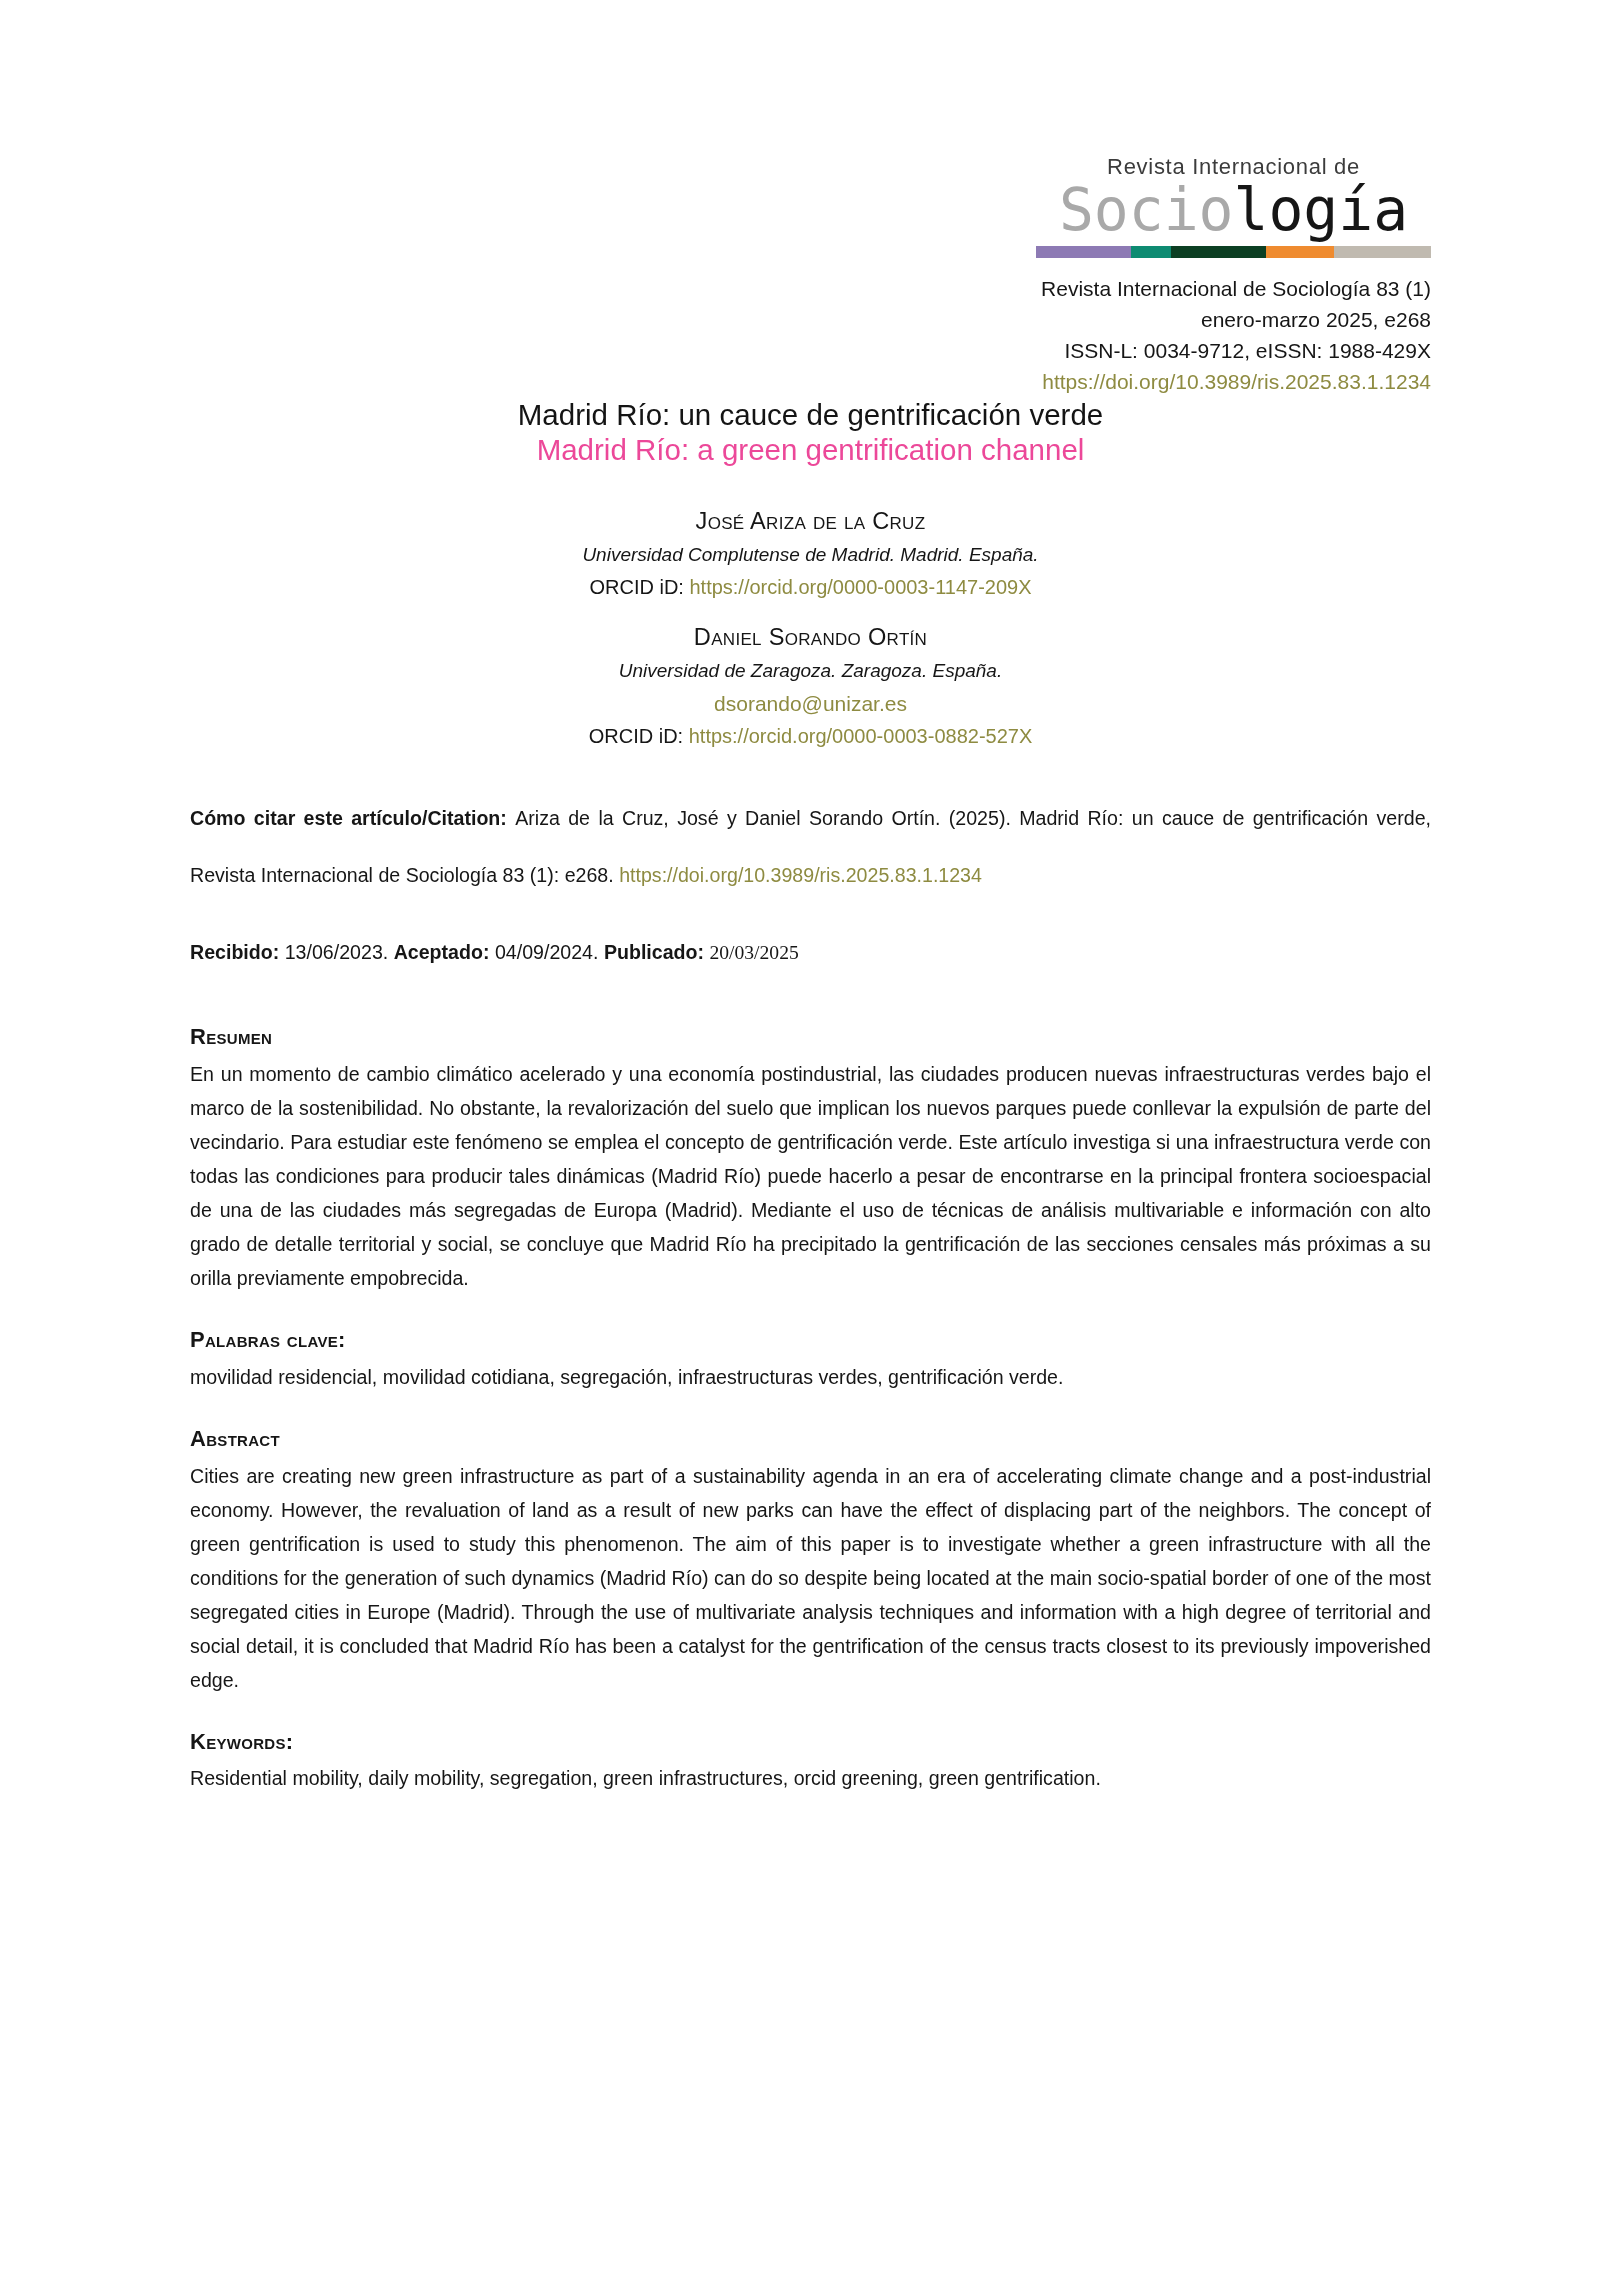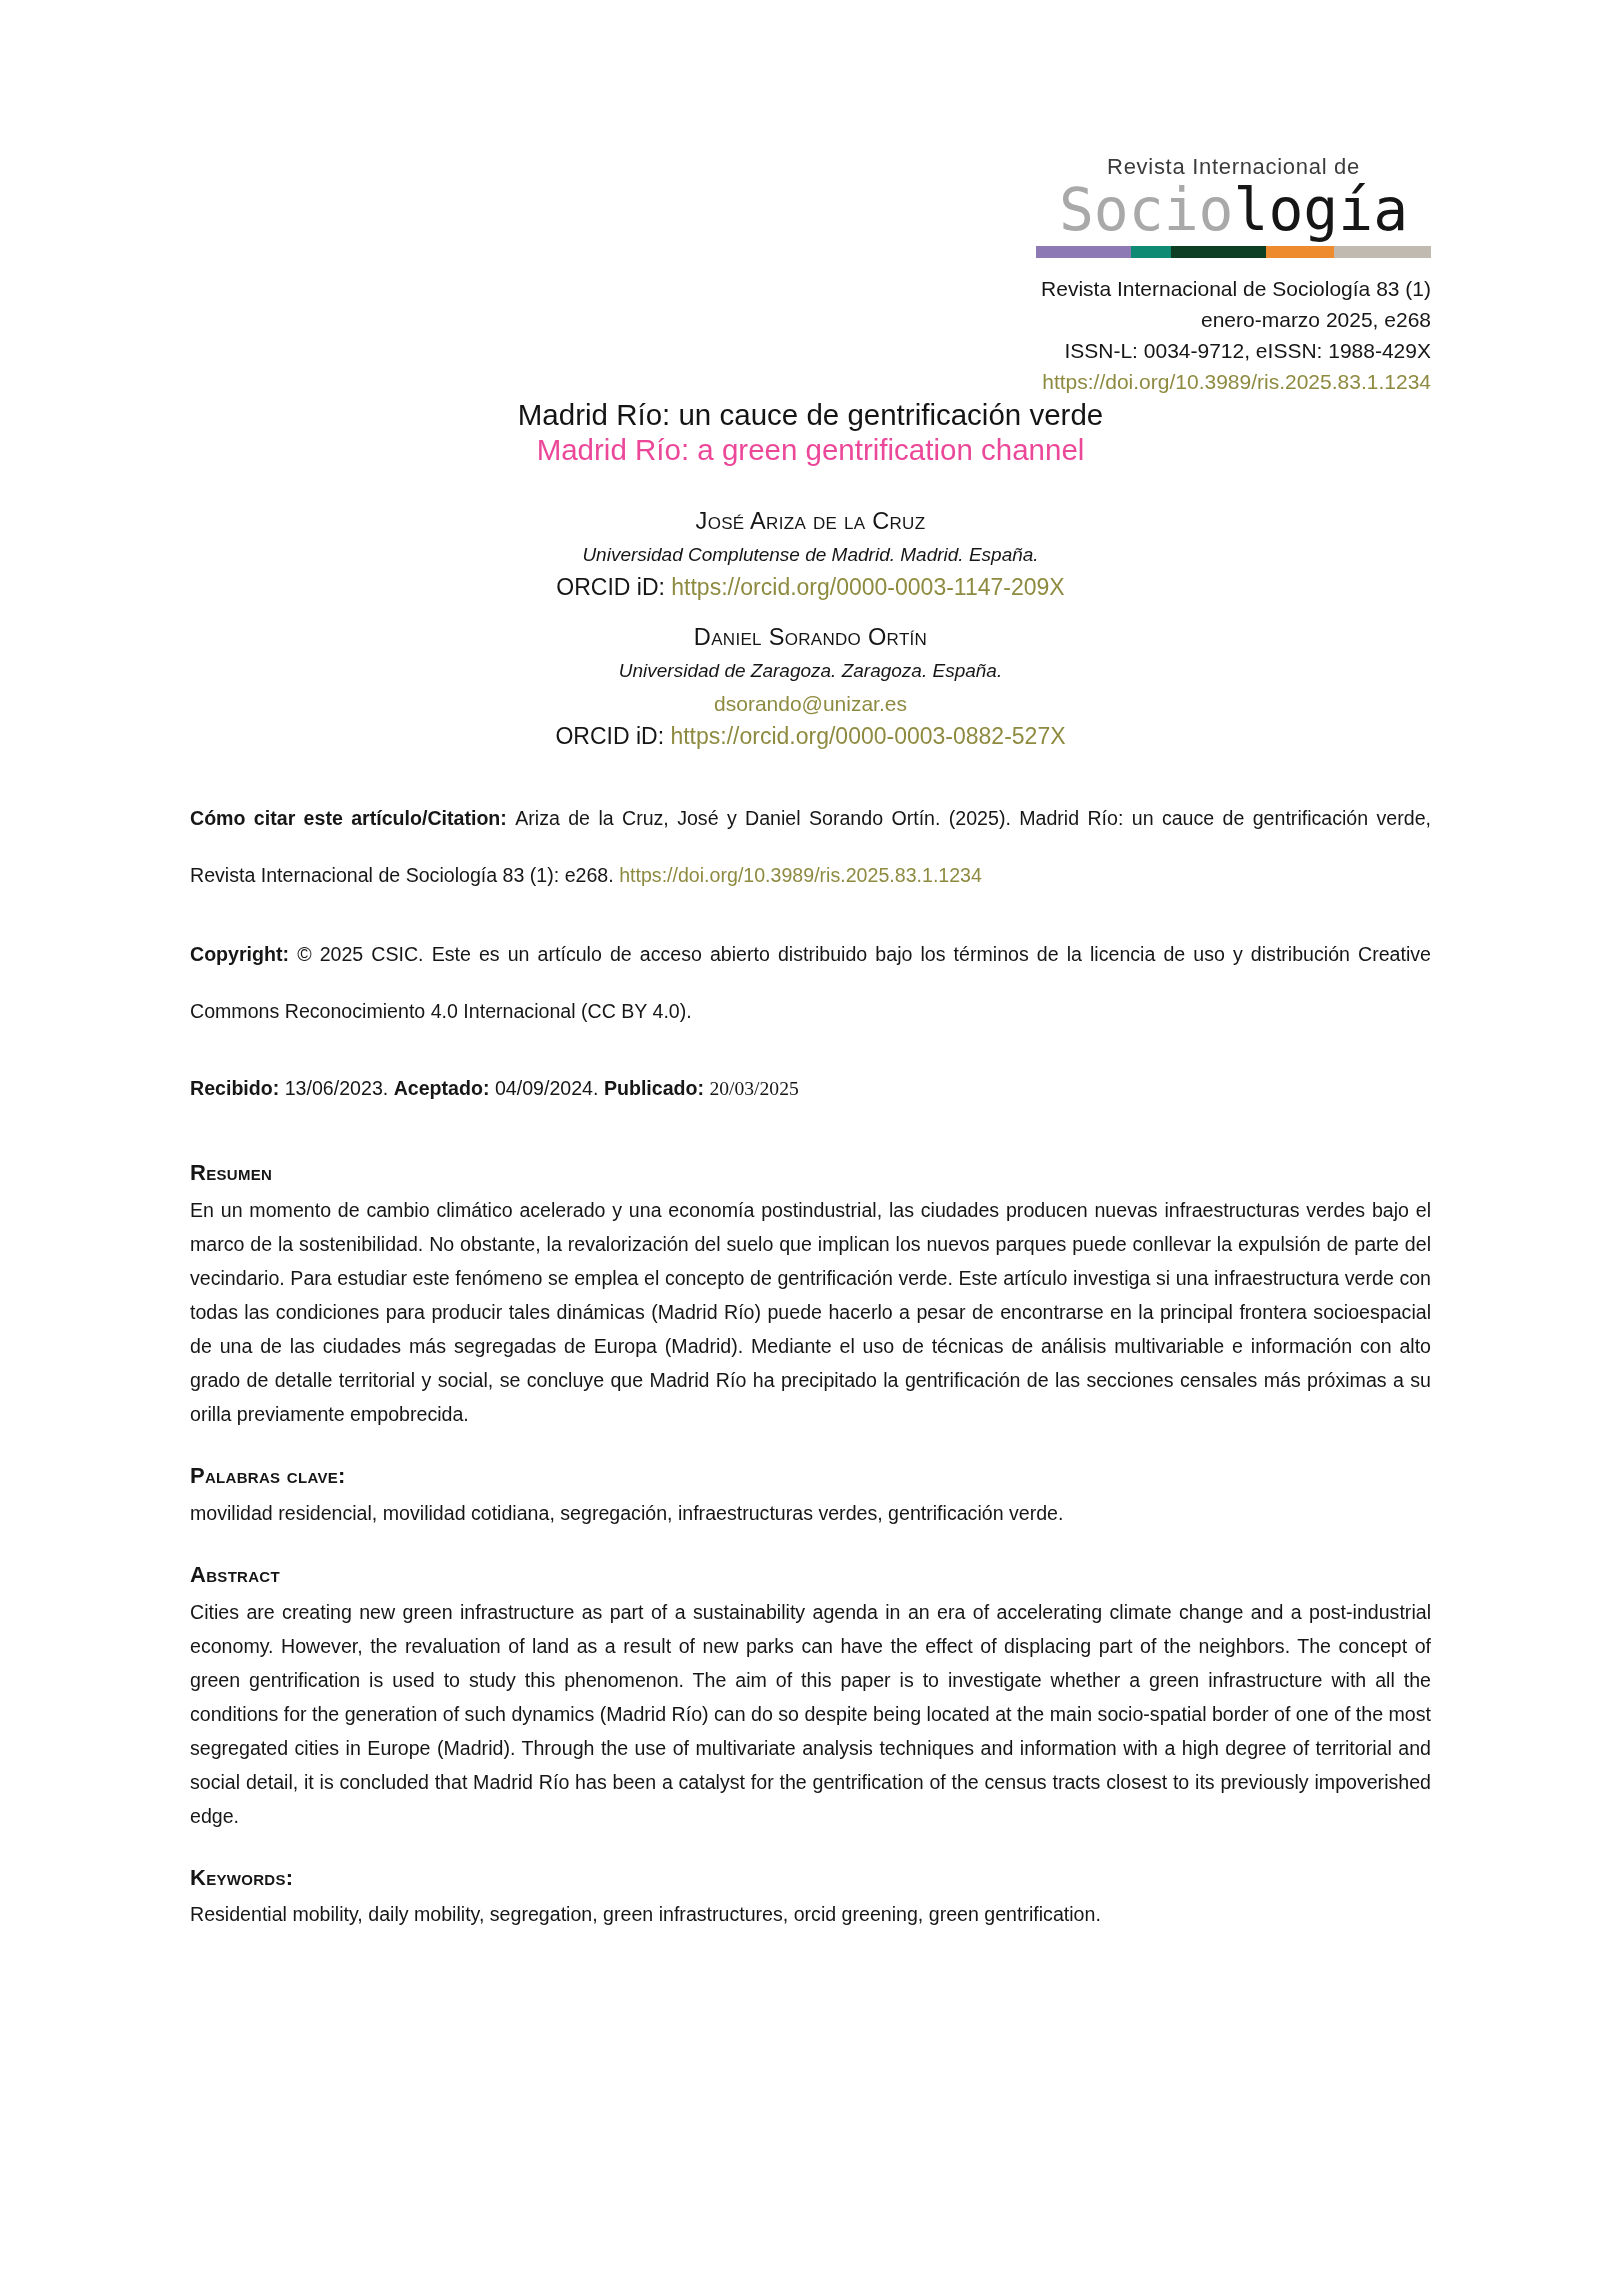--- a/index.html
+++ b/index.html
@@ -26,21 +26,21 @@
   
   .title-es{margin-top:47px;text-align:center;font-size:29.5px;color:#141414;line-height:1.2;}
   .title-en{margin-top:14.4px;text-align:center;font-size:29.5px;color:#ec4899;line-height:1.2;}
 
   
   .authors{margin-top:38px;text-align:center;}
   .author{margin-bottom:17px;}
   .author .name{font-size:23.6px;font-variant:small-caps;letter-spacing:0.3px;line-height:33px;color:#161616;}
   .author .affil{font-style:italic;font-size:19px;line-height:33px;color:#161616;}
   .author .email{font-size:21px;line-height:33px;}
-  .author .orcid{font-size:23px;line-height:33px;color:#161616;}
+  .author .orcid{font-size:20px;line-height:33px;color:#161616;}
 
   
   .fm{font-size:19.6px;line-height:57px;text-align:justify;color:#161616;}
   .fm b{font-weight:bold;}
   .citation{margin-top:37px;}
   .copyright{margin-top:22px;}
   .dates{margin-top:19.6px;text-align:left;}
   .serif-date{font-family:"Liberation Serif",serif;}
 
   
@@ -87,21 +87,20 @@
     <div class="author">
       <div class="name">Daniel Sorando Ortín</div>
       <div class="affil">Universidad de Zaragoza. Zaragoza. España.</div>
       <div class="email"><a href="#" class="link" style="color: rgb(142, 139, 65);">dsorando@unizar.es</a></div>
       <div class="orcid"><span>ORCID iD: </span><a href="#" class="link" style="color: rgb(142, 139, 65);">https://orcid.org/0000-0003-0882-527X</a></div>
     </div>
   </div>
 
   <p class="fm citation" style="margin:37px 0 0 0;"><b>Cómo citar este artículo/Citation: </b><span>Ariza de la Cruz, José y Daniel Sorando Ortín. (2025). Madrid Río: un cauce de gentrificación verde, Revista Internacional de Sociología 83 (1): e268. </span><a href="#" class="link" style="color: rgb(142, 139, 65);">https://doi.org/10.3989/ris.2025.83.1.1234</a></p>
 
-  <p class="fm copyright" style="margin:22px 0 0 0;"><b>Copyright: </b><span>© 2025 CSIC. Este es un artículo de acceso abierto distribuido bajo los términos de la licencia de uso y distribución Creative Commons Reconocimiento 4.0 Internacional (CC BY 4.0).</span></p>
 
   <p class="fm dates" style="margin:19.6px 0 0 0;"><b>Recibido: </b><span>13/06/2023. </span><b>Aceptado: </b><span>04/09/2024. </span><b>Publicado: </b><span class="serif-date">20/03/2025</span></p>
 
   <div class="section">
     <div class="sec-heading">Resumen</div>
     <div class="sec-body">En un momento de cambio climático acelerado y una economía postindustrial, las ciudades producen nuevas infraestructuras verdes bajo el marco de la sostenibilidad. No obstante, la revalorización del suelo que implican los nuevos parques puede conllevar la expulsión de parte del vecindario. Para estudiar este fenómeno se emplea el concepto de gentrificación verde. Este artículo investiga si una infraestructura verde con todas las condiciones para producir tales dinámicas (Madrid Río) puede hacerlo a pesar de encontrarse en la principal frontera socioespacial de una de las ciudades más segregadas de Europa (Madrid). Mediante el uso de técnicas de análisis multivariable e información con alto grado de detalle territorial y social, se concluye que Madrid Río ha precipitado la gentrificación de las secciones censales más próximas a su orilla previamente empobrecida.</div>
   </div>
 
   <div class="section tight">
     <div class="sec-heading">Palabras clave:</div>

